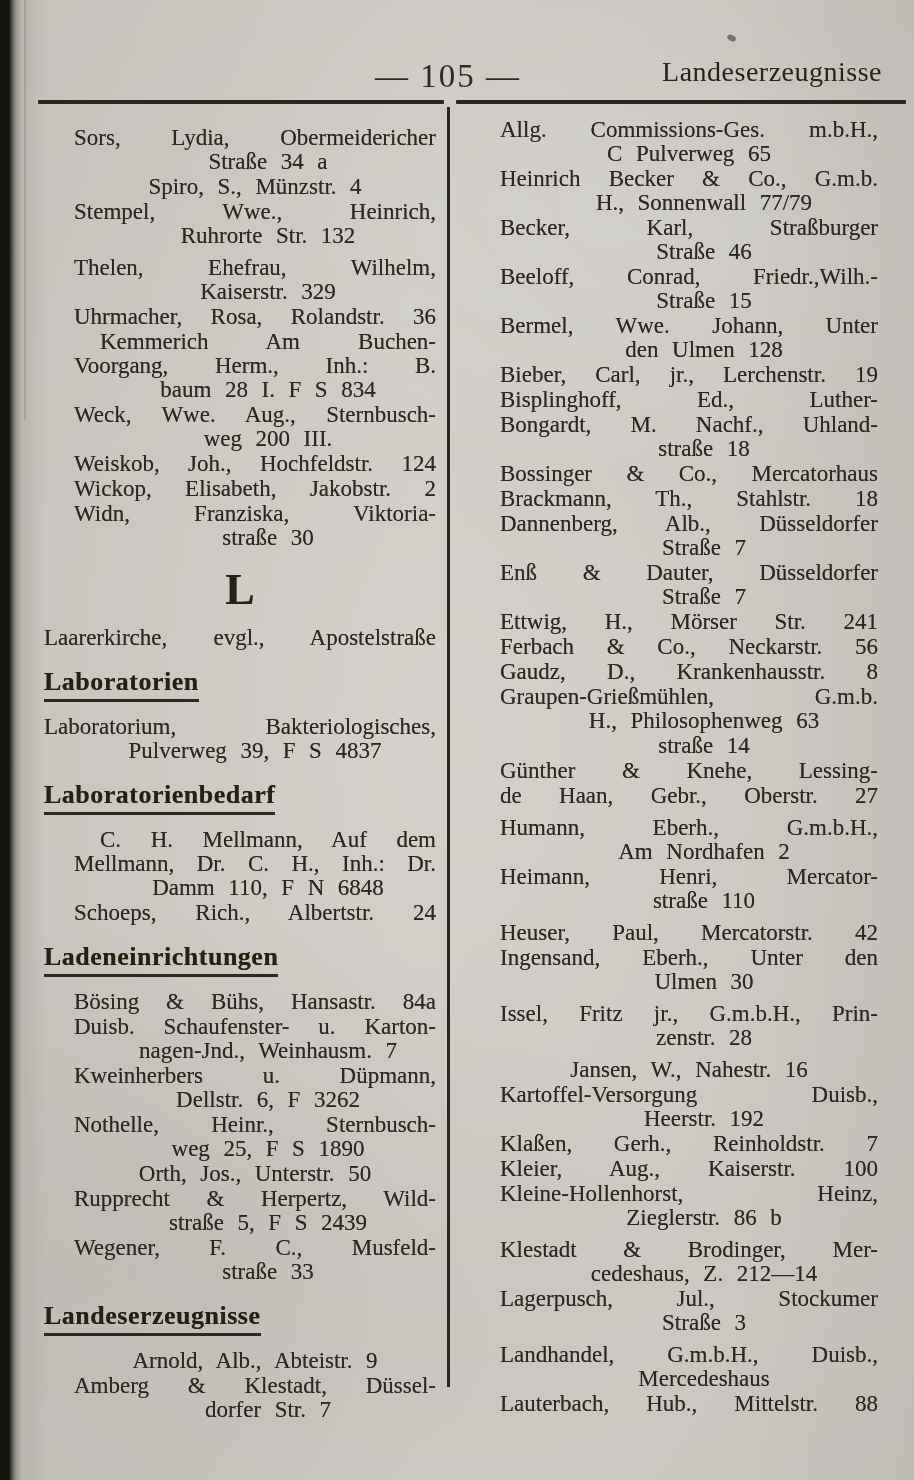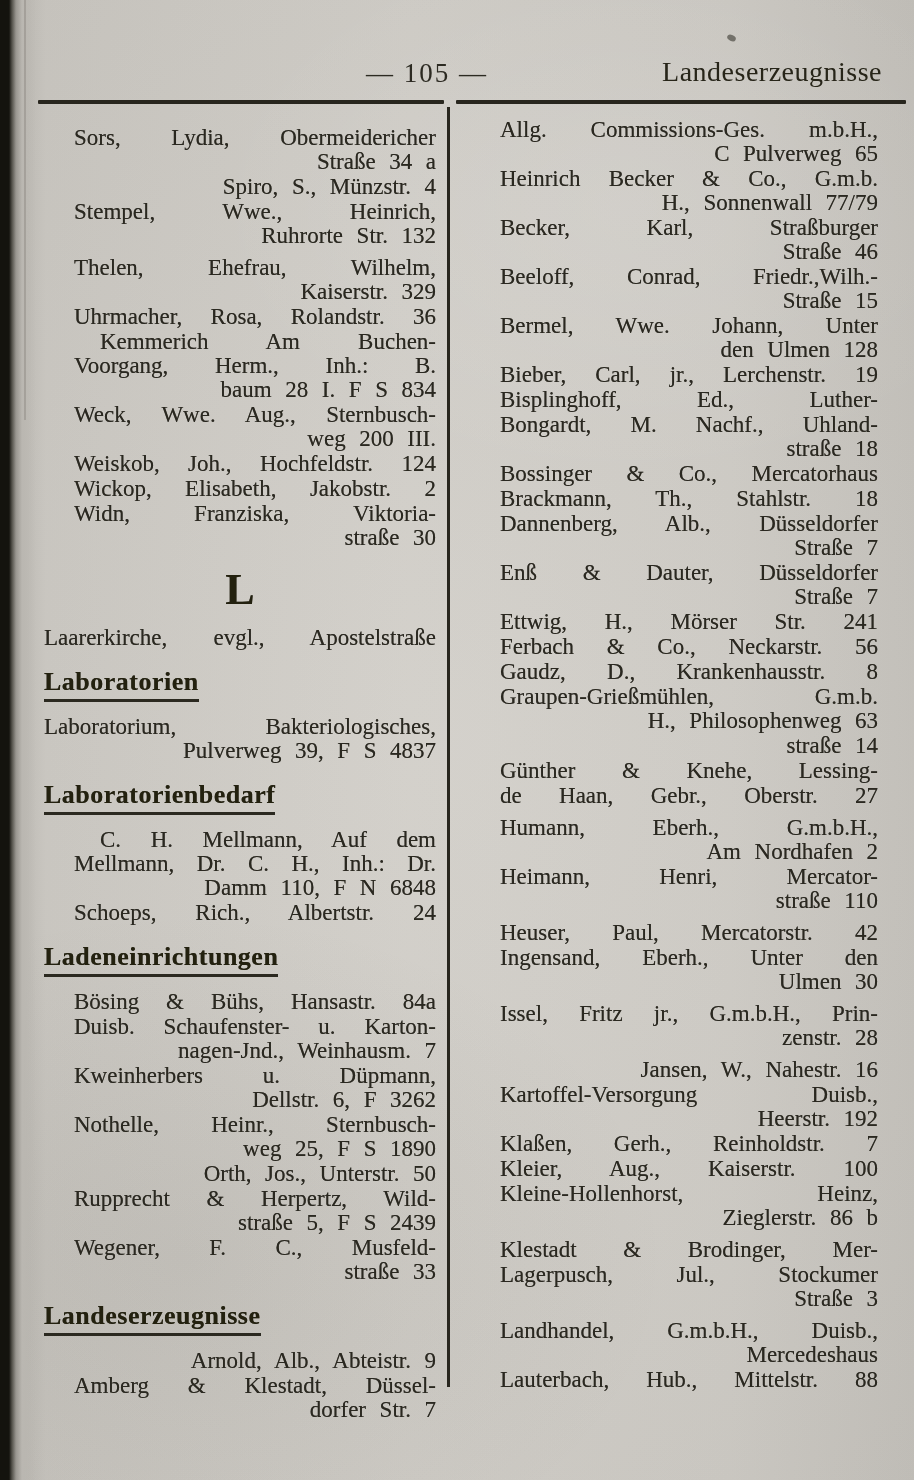--- a/index.html
+++ b/index.html
@@ -10,43 +10,43 @@
       radial-gradient(ellipse 600px 400px at 68% 14%, rgba(255,255,255,.10), rgba(255,255,255,0) 70%),
       radial-gradient(ellipse 700px 500px at 20% 85%, rgba(60,58,50,.07), rgba(60,58,50,0) 70%),
       radial-gradient(ellipse 900px 1200px at 50% 50%, rgba(255,255,255,.05), rgba(40,38,32,.06)),
       linear-gradient(90deg,#b6b3ad 0,#ccc9c3 5%,#d2cfc9 45%,#cfccc6 80%,#c6c3bd 100%);
   }
   .edge-left{position:absolute;left:0;top:0;bottom:0;width:36px;
     background:linear-gradient(90deg,#14130e 0,#14130e 9px,#55534c 12px,#999690 16px,#bab7b1 22px,rgba(186,183,177,0) 36px);}
   .edge-crease{position:absolute;left:24px;top:0;height:420px;width:2px;background:rgba(85,82,74,.22);}
   .speck{position:absolute;left:727px;top:35px;width:9px;height:6px;background:#73716a;border-radius:50%;transform:rotate(25deg);}
 
-  .pagenum{position:absolute;top:58px;left:366px;width:164px;
-    font-size:27px;letter-spacing:2px;color:#2c2a22;}
+  .pagenum{position:absolute;top:58px;left:366px;width:164px;text-align:center;
+    font-size:33px;letter-spacing:2px;color:#2c2a22;}
   .runhead{position:absolute;top:56px;left:560px;width:322px;text-align:right;
     font-size:28px;letter-spacing:.5px;color:#272519;}
 
   .rule{position:absolute;top:100px;height:4px;background:#28261e;border-radius:1px;}
   .rule-l{left:38px;width:406px;}
   .rule-r{left:456px;width:450px;}
   .divider{position:absolute;left:447px;top:107px;width:3px;height:1280px;background:#28261e;}
 
   .col{position:absolute;top:118px;}
   .col-l{left:44px;width:392px;margin-top:8px;}
   .col-r{left:500px;width:378px;}
 
   .entry{margin:0 0 1px 0;}
   .entry.gap{margin-top:8px;}
   .ln{font-size:23px;line-height:24px;white-space:normal;
       text-shadow:0 0 .5px rgba(30,28,22,.55);}
   .i0{padding-left:0;}
   .i1{padding-left:30px;}
   .i2{padding-left:56px;}
   .j{text-align:justify;text-align-last:justify;}
-  .e{text-align:right;word-spacing:.34em;}
+  .e{text-align:center;word-spacing:.34em;}
 
   h2.cat{margin:17px 0 13px 0;font-size:26px;line-height:30px;font-weight:bold;
     color:#23210f;letter-spacing:.5px;text-decoration:underline;}
   h2.cat span{display:inline-block;border-bottom:3.5px solid #2b2920;padding-bottom:2px;
     text-shadow:0 0 .6px rgba(20,18,12,.6);}
   .letter{margin:16px 0 12px 0;text-align:center;font-size:44px;line-height:48px;
     font-weight:bold;color:#23210f;text-shadow:0 0 .6px rgba(20,18,12,.5);}
 </style>
 </head>
 <body>
@@ -253,20 +253,21 @@
       </div>
       <div class="entry">
         <div class="ln i0 j">Kleier, Aug., Kaiserstr. 100</div>
       </div>
       <div class="entry">
         <div class="ln i0 j">Kleine-Hollenhorst, Heinz,</div>
         <div class="ln i1 e">Zieglerstr. 86 b</div>
       </div>
       <div class="entry gap">
         <div class="ln i0 j">Klestadt &amp; Brodinger, Mer-</div>
+        <div class="ln i1 e">cedeshaus, Z. 212—14</div>
       </div>
       <div class="entry">
         <div class="ln i0 j">Lagerpusch, Jul., Stockumer</div>
         <div class="ln i1 e">Straße 3</div>
       </div>
       <div class="entry gap">
         <div class="ln i0 j">Landhandel, G.m.b.H., Duisb.,</div>
         <div class="ln i1 e">Mercedeshaus</div>
       </div>
       <div class="entry">

